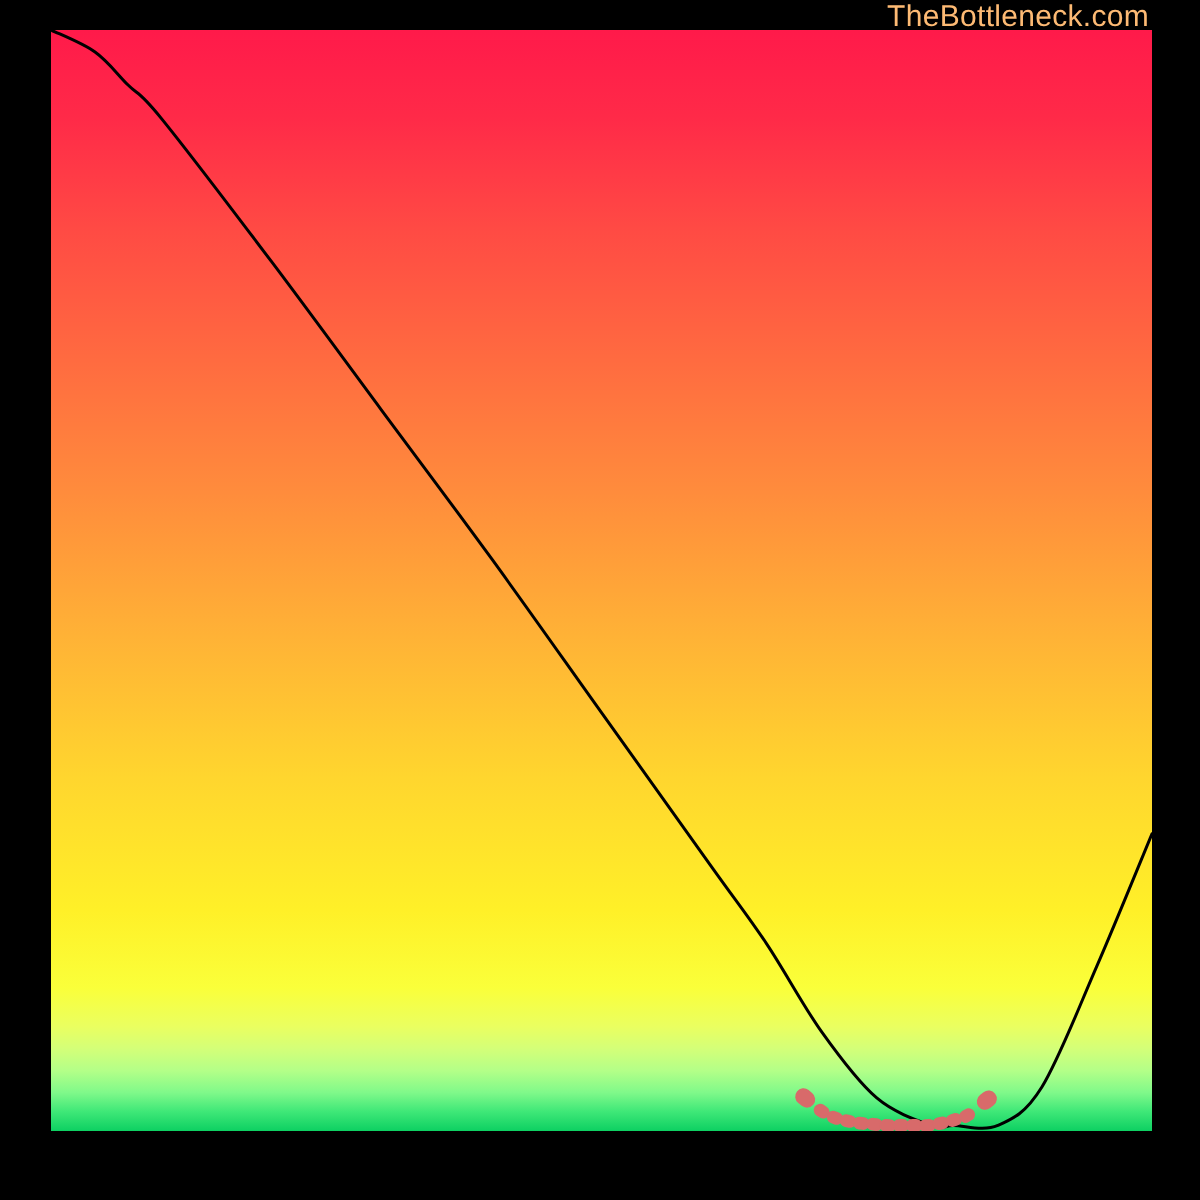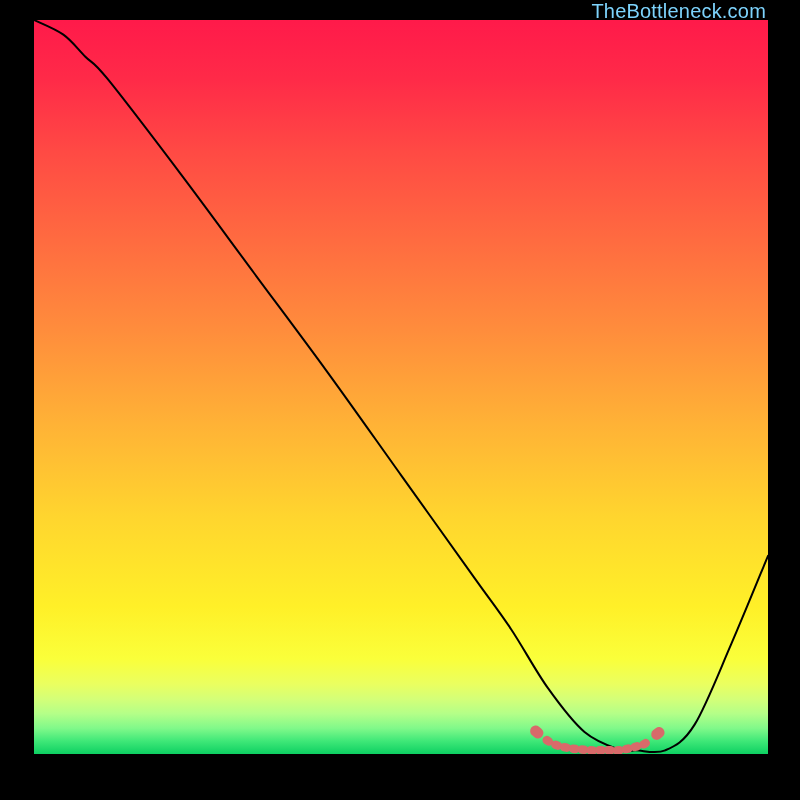--- a/index.html
+++ b/index.html
@@ -32,21 +32,21 @@
     width: 734px;
     height: 734px;
   }
   .watermark {
     position: absolute;
     top: 0px;
     right: 34px;
     font-family: Arial, Helvetica, sans-serif;
     font-size: 20px;
     font-weight: 500;
-    color: #7dd3fc;
+    color: #fdba74;
     letter-spacing: 0.2px;
   }
 </style>
 </head>
 <body>
 
 <div class="watermark">TheBottleneck.com</div>
 
 <div class="frame">
   <svg class="plot-bg" viewBox="0 0 734 734" preserveAspectRatio="none">

